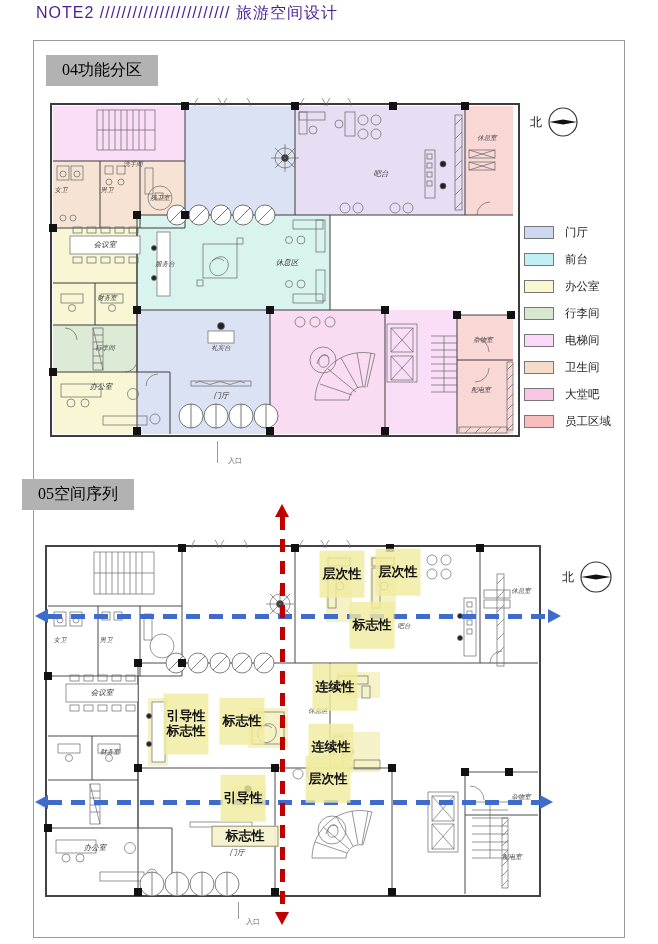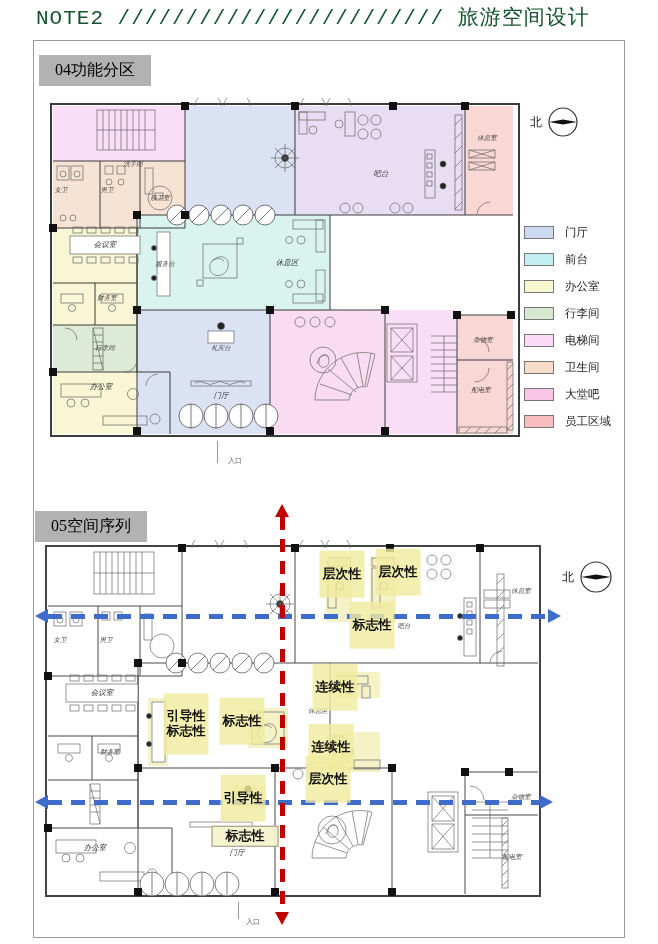--- a/index.html
+++ b/index.html
@@ -1,19 +1,19 @@
 <!DOCTYPE html>
 <html><head>
 <meta charset="utf-8">
 <style>
   html,body{margin:0;padding:0;}
   body{width:658px;height:944px;position:relative;background:#ffffff;overflow:hidden;
        font-family:"Liberation Sans",sans-serif;}
-  .hdr{position:absolute;left:36px;top:3px;font-size:21px;color:#14532d;letter-spacing:1px;
-       font-family:Liberation Mono, monospace;white-space:nowrap;}
+  .hdr{position:absolute;left:36px;top:3px;font-size:16px;color:#4c1d95;letter-spacing:1px;
+       font-family:Liberation Sans, sans-serif;white-space:nowrap;}
   .frame{position:absolute;left:33px;top:40px;width:590px;height:896px;border:1px solid #9b9b9b;}
   .chip{position:absolute;background:#b2b2b2;color:#000;font-family:"Liberation Serif",serif;
         font-size:16px;padding:5px 16px;z-index:10;}
   .plan{position:absolute;}
   .plan svg{position:absolute;left:0;top:0;}
   .rl{position:absolute;font-size:6.5px;color:#444;transform:translate(-50%,-50%);
       white-space:nowrap;z-index:6;font-style:italic;}
   .rl.b{font-size:7.5px;color:#333;}
   .legend{position:absolute;left:524px;top:219px;z-index:8;}
   .lg-row{display:flex;align-items:center;height:27px;}
@@ -41,21 +41,21 @@
   .ent-line{position:absolute;width:1px;background:#9a9a9a;z-index:6;}
   .ent-text{position:absolute;font-size:7px;color:#666;z-index:6;white-space:nowrap;}
 </style>
 </head>
 <body>
 
 <div class="hdr">NOTE2 //////////////////////// 旅游空间设计</div>
 
 <div class="frame"></div>
 
-<div class="chip" style="left:39px;top:55px;">04功能分区</div>
+<div class="chip" style="left:46px;top:55px;">04功能分区</div>
 
 <div class="plan" style="left:45px;top:98px;width:480px;height:345px;">
   <svg width="480" height="345" viewBox="0 0 480 345">
 
     <g stroke="none">
       <rect x="6" y="6" width="468" height="332" fill="#ffffff"></rect>
       <rect x="8" y="8" width="132" height="55" fill="#fadef7"></rect>
       <rect x="8" y="63" width="132" height="67" fill="#f7e3d4"></rect>
       <rect x="8" y="130" width="84" height="97" fill="#f8f6d4"></rect>
       <rect x="8" y="227" width="84" height="47" fill="#dcead6"></rect>
@@ -324,21 +324,21 @@
     <svg width="30" height="13">
         <rect x="0.5" y="0.5" width="29" height="12" stroke="#777" fill="#f8bdbd"></rect>
       </svg>
     <span>员工区域</span>
   </div>
 </div>
 
 <div class="ent-line" style="left:217px;top:441px;height:22px;"></div>
 <div class="ent-text" style="left:228px;top:456px;">入口</div>
 
-<div class="chip" style="left:35px;top:479px;margin-top:32px;">05空间序列</div>
+<div class="chip" style="left:22px;top:479px;">05空间序列</div>
 
 <div class="plan" style="left:40px;top:540px;width:515px;height:370px;">
   <svg width="515" height="370" viewBox="0 0 515 370">
     <rect x="6" y="6" width="494" height="350" fill="#ffffff" stroke="#444" stroke-width="2"></rect>
 
     <g fill="#f4f0bf" opacity="0.85">
       <rect x="286" y="16" width="26" height="66"></rect>
       <rect x="330" y="16" width="26" height="66"></rect>
       <rect x="108" y="158" width="20" height="68"></rect>
       <rect x="208" y="168" width="40" height="40"></rect>

